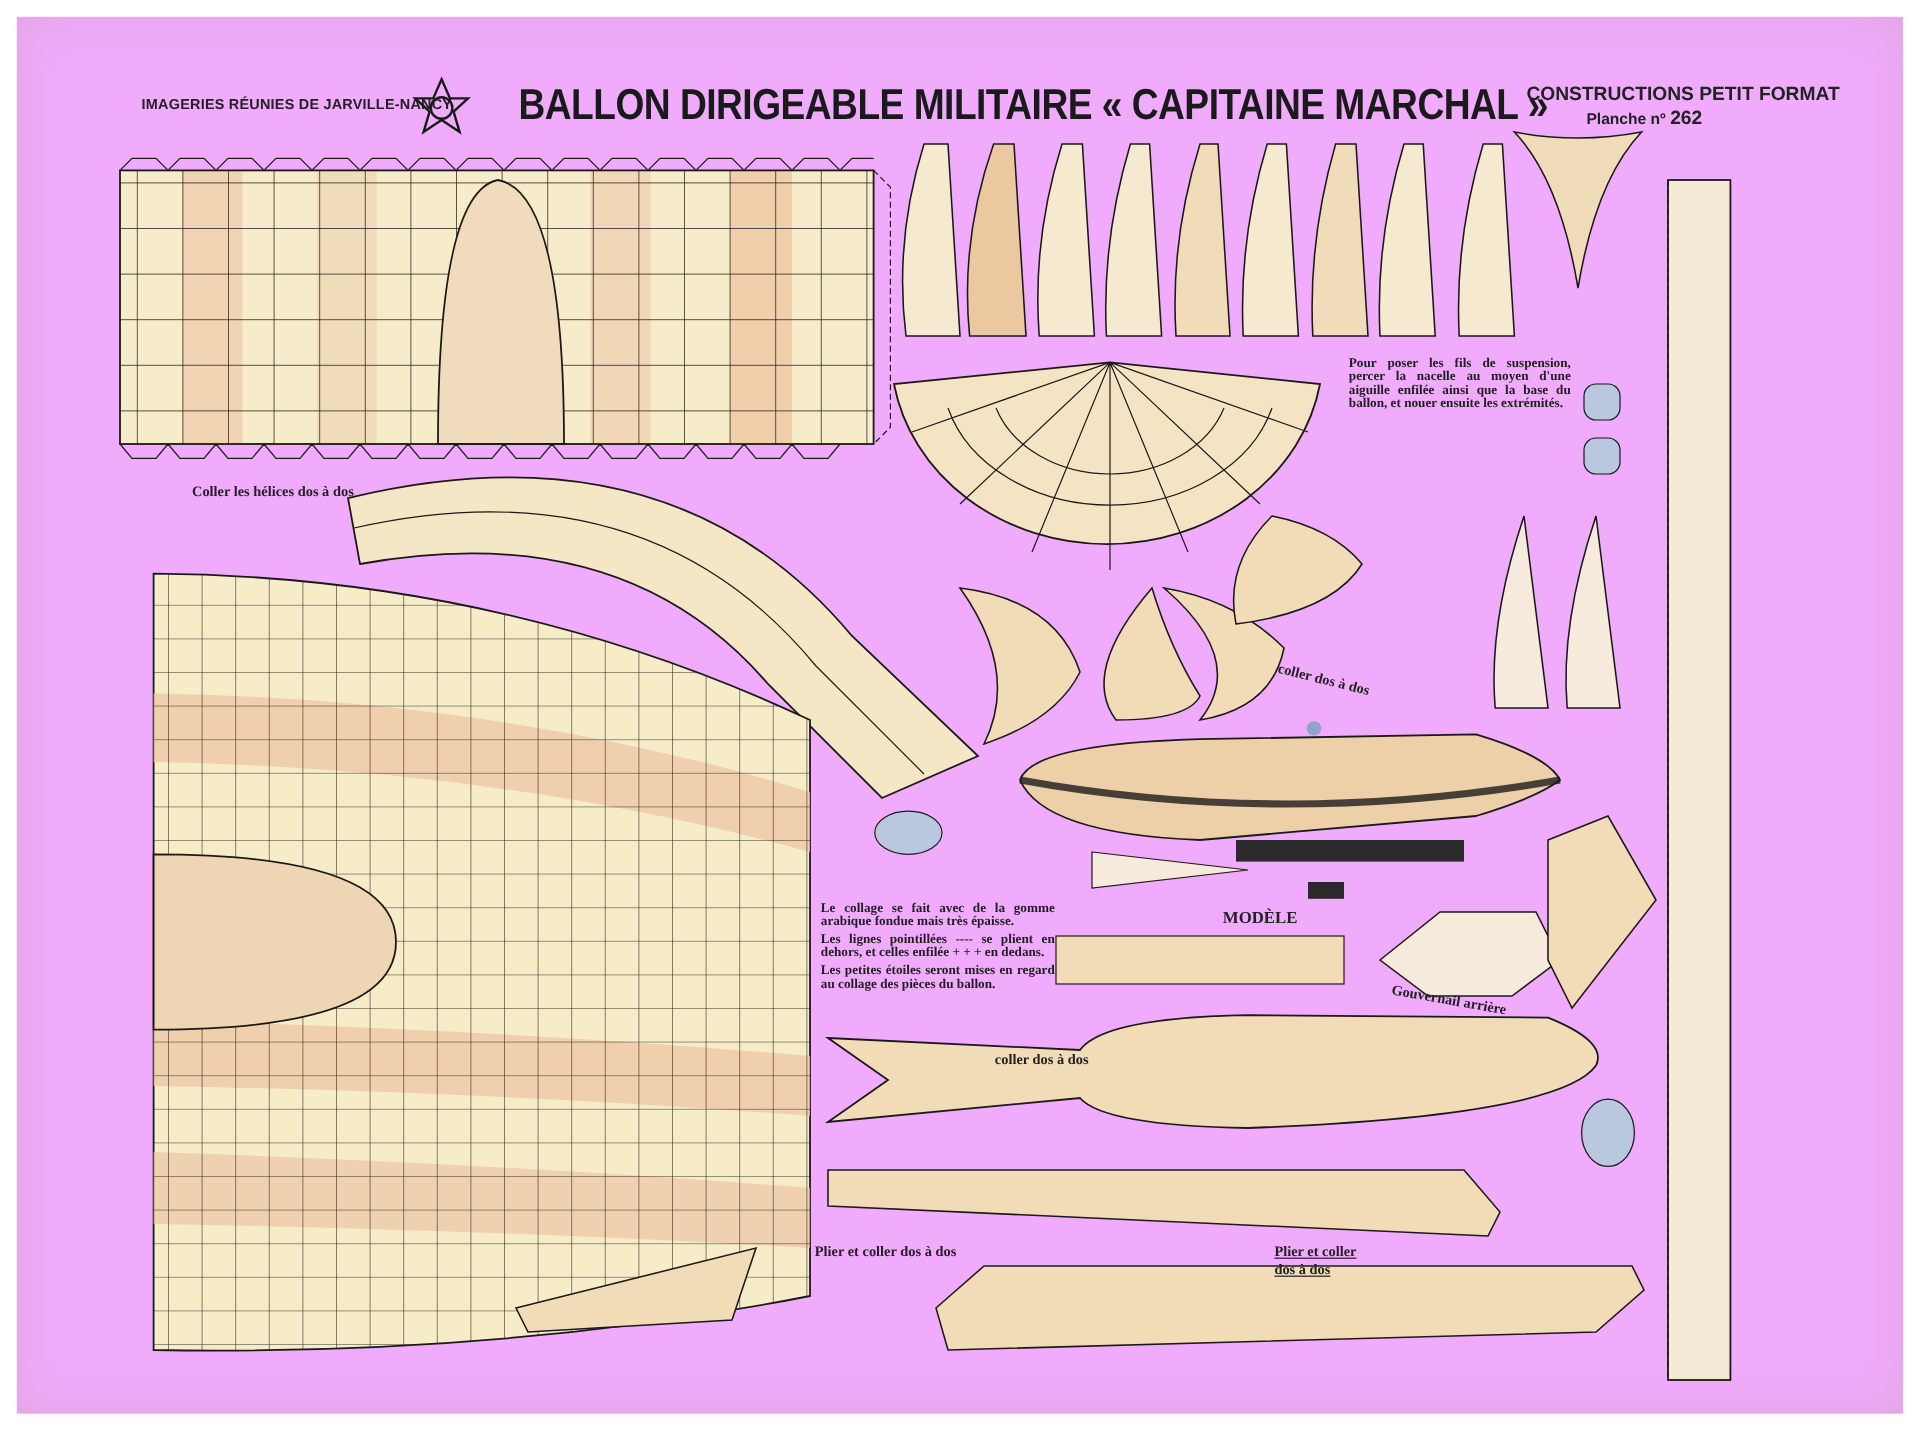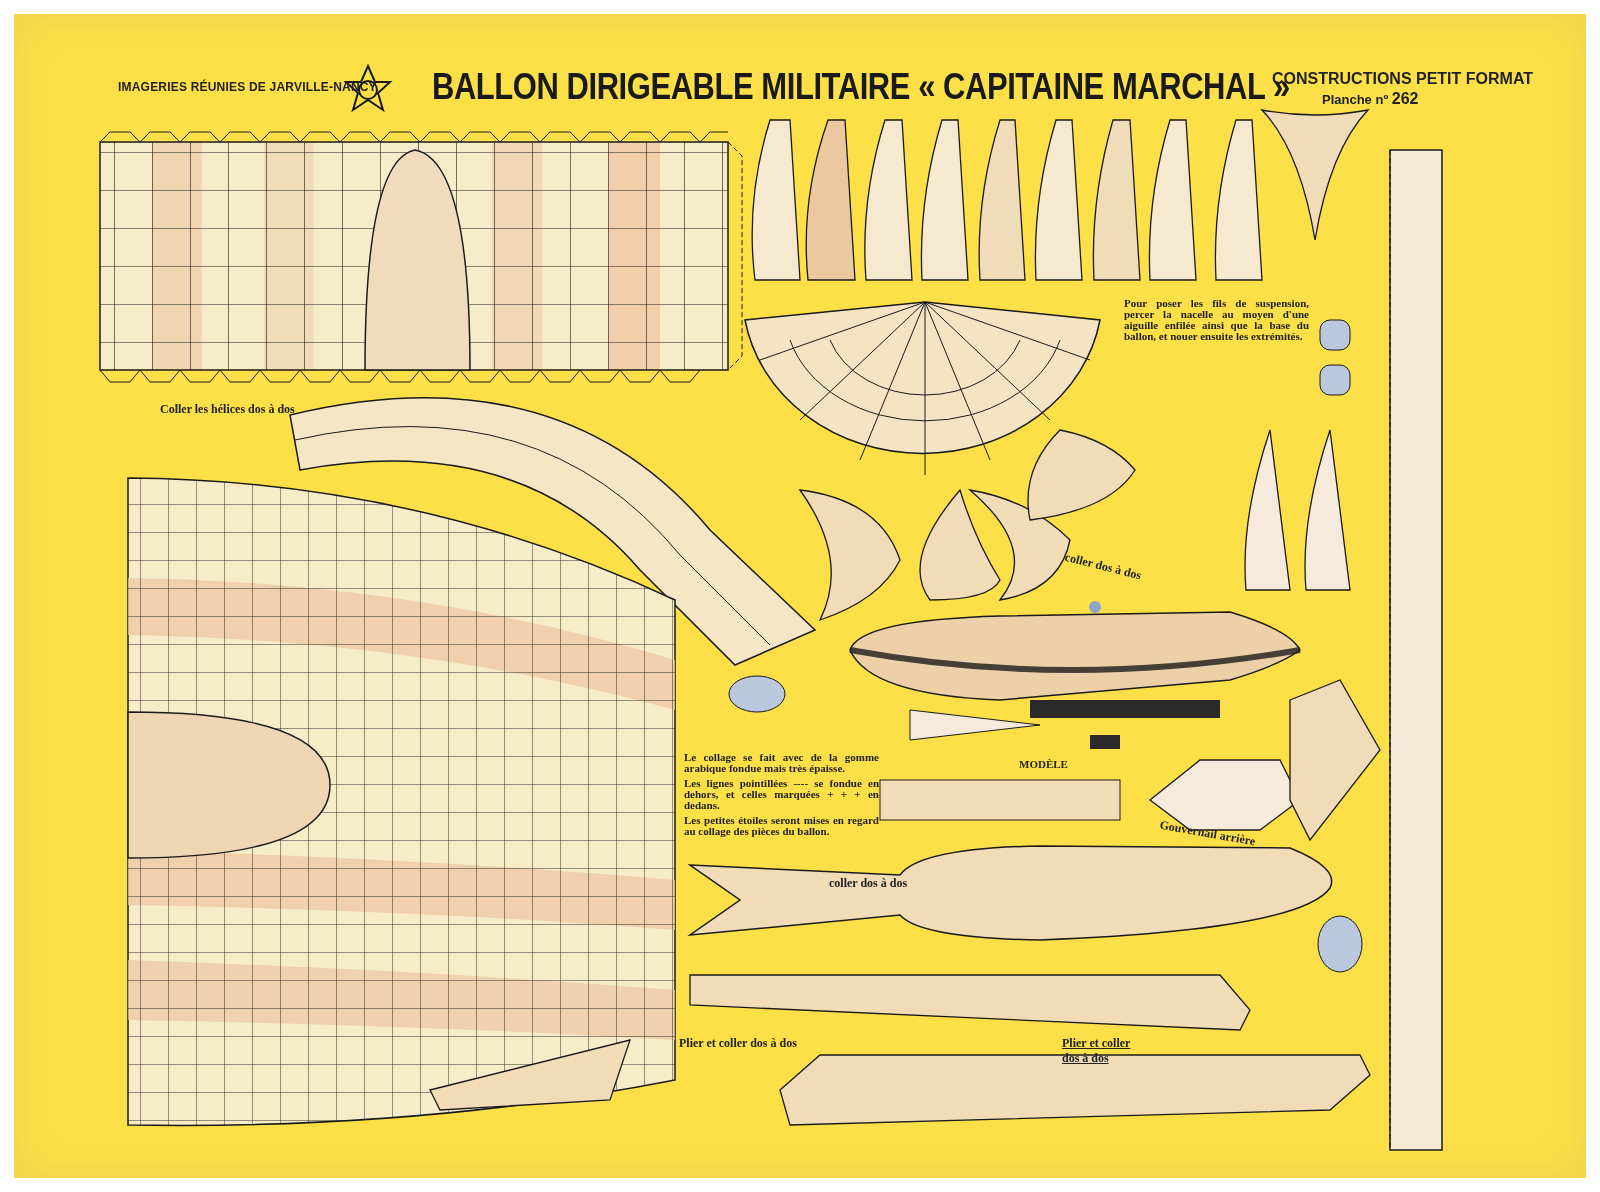--- a/index.html
+++ b/index.html
@@ -1,19 +1,19 @@
 <!DOCTYPE html>
 <html><head>
 <meta charset="utf-8">
 <style>
   html, body { margin:0; padding:0; background:#ffffff; }
   body { width:1600px; height:1192px; position:relative; overflow:hidden;
          font-family:"DejaVu Serif", serif; }
   #sheet { position:absolute; left:14px; top:14px; width:1572px; height:1164px;
-           background:#fde047; box-shadow: inset 0 0 40px rgba(160,140,100,0.18); }
+           background:#f0abfc; box-shadow: inset 0 0 40px rgba(160,140,100,0.18); }
   .abs { position:absolute; }
   #publisher { left:104px; top:66px; font-family:"Liberation Sans", sans-serif;
                font-size:12px; letter-spacing:0.2px; color:#222; text-transform:uppercase; font-weight:bold;}
   #title { left:418px; top:52px; font-family:"Liberation Sans", sans-serif; font-weight:bold;
            font-size:36px; color:#1a1a1a; letter-spacing:-0.5px; transform:scaleX(0.86);
            transform-origin:left top; white-space:nowrap; }
   #series { left:1258px; top:56px; font-family:"Liberation Sans", sans-serif; font-size:16px;
             color:#222; text-transform:uppercase; font-weight:bold; }
   #plate { left:1308px; top:76px; font-family:"Liberation Sans", sans-serif; font-size:13px;
            color:#222; font-weight:bold; }
@@ -142,28 +142,28 @@
       <path d="M1150 800 L1200 760 H1280 L1300 800 L1260 830 H1190 Z"></path>
       <path d="M1290 700 L1340 680 L1380 750 L1310 840 L1290 800 Z" fill="#f2dcb8"></path>
     </g>
   </svg>
 
   <div class="abs note" style="left:1110px;top:284px;width:190px;">
     <p>Pour poser les fils de suspension, percer la nacelle au moyen d'une aiguille enfilée ainsi que la base du ballon, et nouer ensuite les extrémités.</p>
   </div>
   <div class="abs note" style="left:670px;top:738px;width:200px;">
     <p>Le collage se fait avec de la gomme arabique fondue mais très épaisse.</p>
-    <p>Les lignes pointillées ---- se fondue en dehors, et celles marquées + + + en dedans.</p>
+    <p>Les lignes pointillées ---- se plient en dehors, et celles enfilée + + + en dedans.</p>
     <p>Les petites étoiles seront mises en regard au collage des pièces du ballon.</p>
   </div>
 
   <div class="abs lbl" style="left:126px;top:388px;margin-left:20px;">Coller les hélices dos à dos</div>
   <div class="abs lbl" style="left:1050px;top:545px;transform:rotate(14deg);">coller dos à dos</div>
   <div class="abs lbl" style="left:815px;top:862px;">coller dos à dos</div>
   <div class="abs lbl" style="left:665px;top:1022px;">Plier et coller dos à dos</div>
   <div class="abs lbl" style="left:1048px;top:1022px;text-align:left;text-decoration:underline;">
     <div>Plier et coller</div>
     <div>dos à dos</div>
   </div>
-  <div class="abs lbl" style="left:1005px;top:744px;font-size:11px;">MODÈLE</div>
+  <div class="abs lbl" style="left:1005px;top:744px;font-size:14px;">MODÈLE</div>
   <div class="abs lbl" style="left:1145px;top:812px;transform:rotate(10deg);">Gouvernail arrière</div>
 
 </div>
 
 </body></html>

